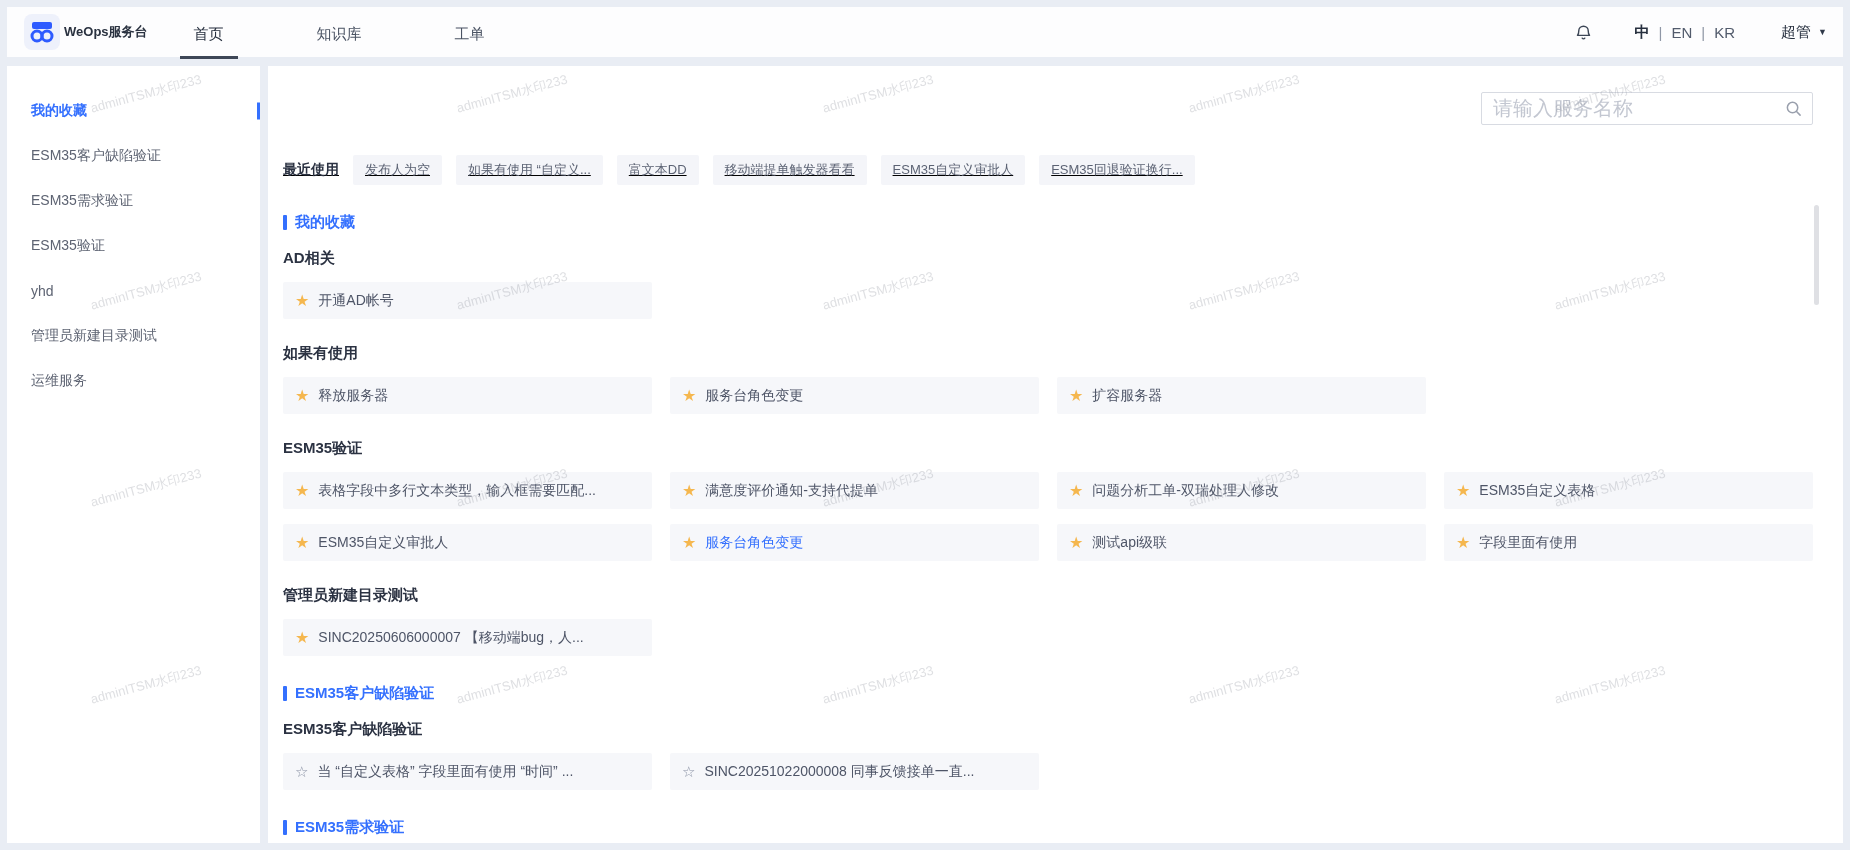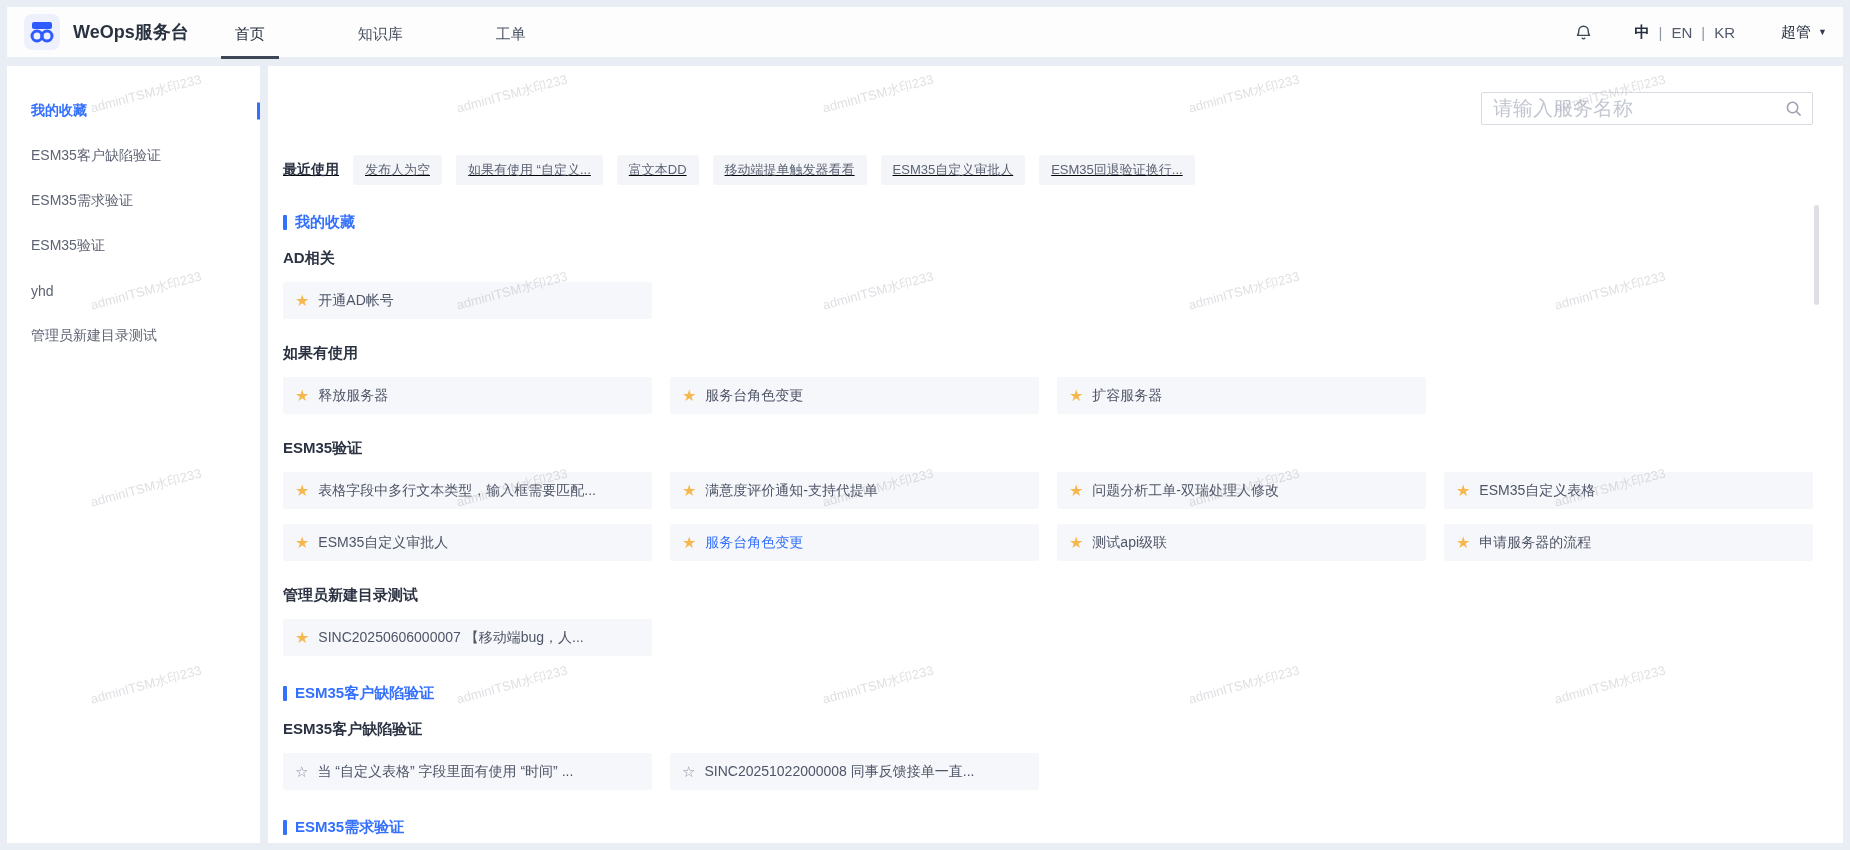--- a/index.html
+++ b/index.html
@@ -3,21 +3,21 @@
 <meta charset="utf-8">
 <style>
   * { margin:0; padding:0; box-sizing:border-box; }
   html,body { width:1850px; height:850px; overflow:hidden; }
   body { background:#e9edf4; font-family:"Liberation Sans","DejaVu Sans",sans-serif; position:relative; }
 
   
   .navbar { position:absolute; left:7px; top:7px; width:1836px; height:50px;
             background:#fdfdfe; display:flex; align-items:center; padding:0 16px 0 17px; }
   .logo { width:36px; height:36px; flex:0 0 auto; }
-  .brand { font-size:18px; font-weight:bold; color:#2a3240; margin-left:13px; white-space:nowrap; }
+  .brand { font-size:13px; font-weight:bold; color:#2a3240; margin-left:4px; white-space:nowrap; }
   .nav { display:flex; margin-left:42px; column-gap:85px; height:46px; }
   .nav-item { position:relative; height:50px; display:flex; align-items:center;
               font-size:15px; color:#4a5363; cursor:pointer; padding:0 4px; white-space:nowrap; }
   .nav-item.active { color:#262f3e; }
   .nav-item.active::after { content:''; position:absolute; left:-10px; right:-10px; bottom:0;
               height:3px; background:#3e4757; }
   .nav-right { margin-left:auto; display:flex; align-items:center; }
   .bell { display:flex; align-items:center; cursor:pointer; }
   .lang { margin-left:42px; display:flex; align-items:center; gap:9px; font-size:15px; }
   .lang-zh { color:#262f3e; font-weight:bold; cursor:pointer; }
@@ -115,20 +115,21 @@
   </div>
 </header>
 
 <aside class="sidebar">
     <div class="side-item active">我的收藏</div>
     <div class="side-item">ESM35客户缺陷验证</div>
     <div class="side-item">ESM35需求验证</div>
     <div class="side-item">ESM35验证</div>
     <div class="side-item">yhd</div>
     <div class="side-item">管理员新建目录测试</div>
+    <div class="side-item">运维服务</div>
   </aside>
 
 <main class="main">
   <div class="search-row">
     <div class="search-box">
       <input placeholder="请输入服务名称" style="">
       <span class="search-icon">
         <svg width="17" height="17" viewBox="0 0 18 18" fill="none" stroke="#9aa0ad" stroke-width="1.6" stroke-linecap="round">
           <circle cx="8" cy="8" r="5.5"></circle>
             <path d="M12.2 12.2L16 16"></path>
@@ -200,21 +201,21 @@
           <div class="card highlight">
             <span class="star filled">★</span>
             <span class="card-label">服务台角色变更</span>
           </div>
           <div class="card">
             <span class="star filled">★</span>
             <span class="card-label">测试api级联</span>
           </div>
           <div class="card">
             <span class="star filled">★</span>
-            <span class="card-label">申请服务器的流程</span>
+            <span class="card-label">字段里面有使用</span>
           </div>
         </div>
         <div class="group-name">管理员新建目录测试</div>
         <div class="card-grid">
           <div class="card">
             <span class="star filled">★</span>
             <span class="card-label">SINC20250606000007 【移动端bug，人...</span>
           </div>
         </div>
       </section>

